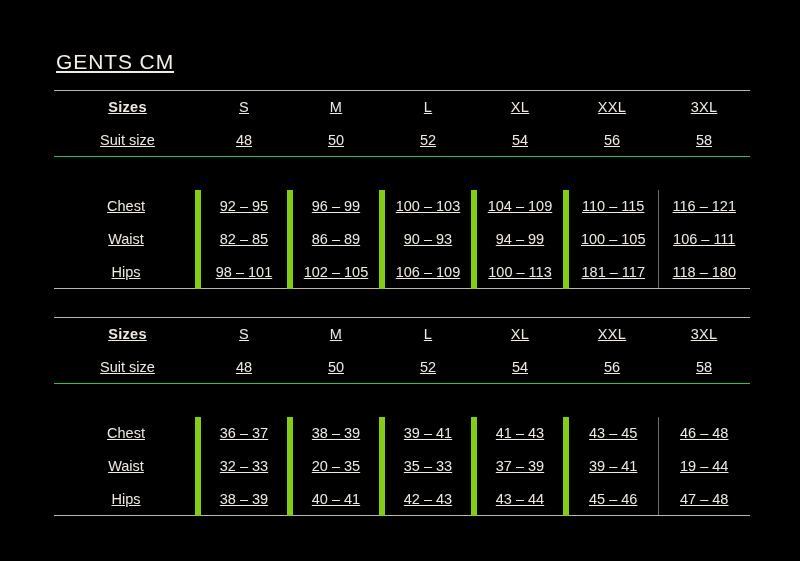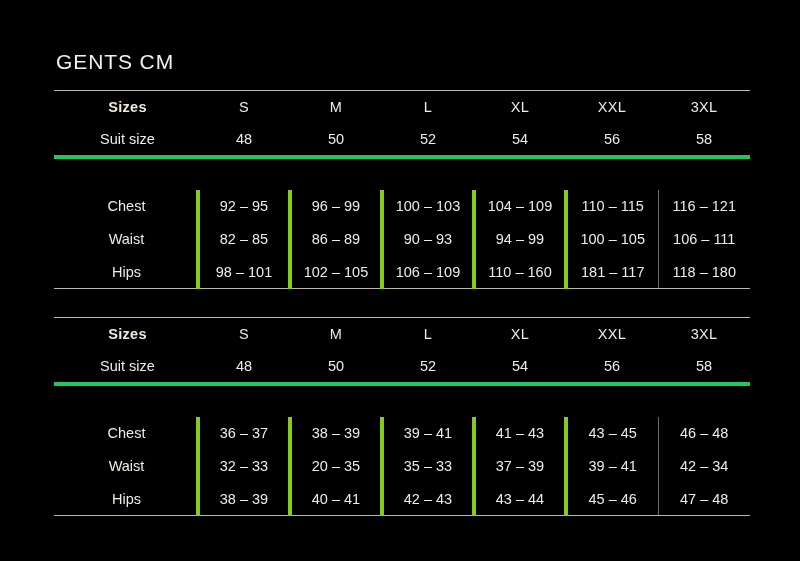--- a/index.html
+++ b/index.html
@@ -14,20 +14,21 @@
     color: #f2ece4;
     overflow: hidden;
   }
   .page {
     position: relative;
     width: 800px;
     height: 399px;
     background: #000000;
     box-sizing: border-box;
     padding: 50px 62px 0 54px;
+    text-decoration: underline;
   }
   .section {
     margin-bottom: 6px;
   }
   .section-title {
     font-size: 21px;
     font-weight: 400;
     letter-spacing: 0.9px;
     color: #f4efe8;
     margin: 0 0 16px 2px;
@@ -71,29 +72,29 @@
   }
   .hdr-row .row-label {
     font-weight: bold;
   }
 
   
   .top-rule {
     border-top: 1px solid #bdb6ad;
   }
   .mid-rule td {
-    border-bottom: 4px solid #22c55e;
+    border-bottom: 1px solid #22c55e;
   }
   .bottom-rule td {
     border-bottom: 1px solid #bdb6ad;
   }
 
   
   .data-row td.vsep {
-    border-left: 4px solid #84cc16;
+    border-left: 6px solid #84cc16;
     border-right: 1px solid #6f6a63;
   }
   .data-row td {
     height: 32px;
     font-size: 14.5px;
   }
   .data-row td.row-label {
     border-left: none;
   }
   .spacer-row td {
@@ -164,21 +165,21 @@
           <td class="vsep">90 – 93</td>
           <td class="vsep">94 – 99</td>
           <td class="vsep">100 – 105</td>
           <td>106 – 111</td>
         </tr>
         <tr class="data-row bottom-rule">
           <td class="row-label">Hips</td>
           <td class="vsep">98 – 101</td>
           <td class="vsep">102 – 105</td>
           <td class="vsep">106 – 109</td>
-          <td class="vsep">110 – 160</td>
+          <td class="vsep">100 – 113</td>
           <td class="vsep">181 – 117</td>
           <td>118 – 180</td>
         </tr>
       </tbody>
     </table>
   </div>
 
   <div class="section-gap"></div>
 
   <div class="section">
@@ -229,21 +230,21 @@
           <td class="vsep">43 – 45</td>
           <td>46 – 48</td>
         </tr>
         <tr class="data-row">
           <td class="row-label">Waist</td>
           <td class="vsep">32 – 33</td>
           <td class="vsep">20 – 35</td>
           <td class="vsep">35 – 33</td>
           <td class="vsep">37 – 39</td>
           <td class="vsep">39 – 41</td>
-          <td>42 – 34</td>
+          <td>19 – 44</td>
         </tr>
         <tr class="data-row bottom-rule">
           <td class="row-label">Hips</td>
           <td class="vsep">38 – 39</td>
           <td class="vsep">40 – 41</td>
           <td class="vsep">42 – 43</td>
           <td class="vsep">43 – 44</td>
           <td class="vsep">45 – 46</td>
           <td>47 – 48</td>
         </tr>

